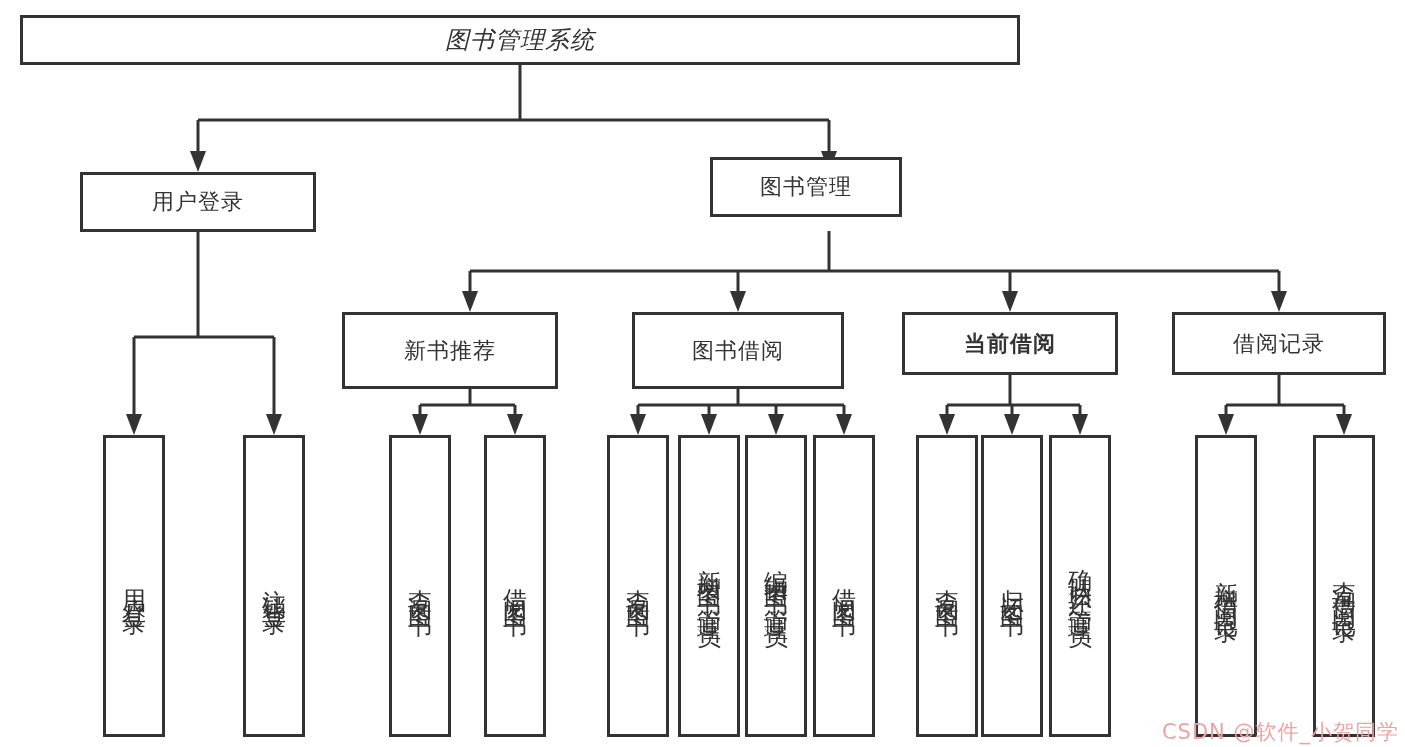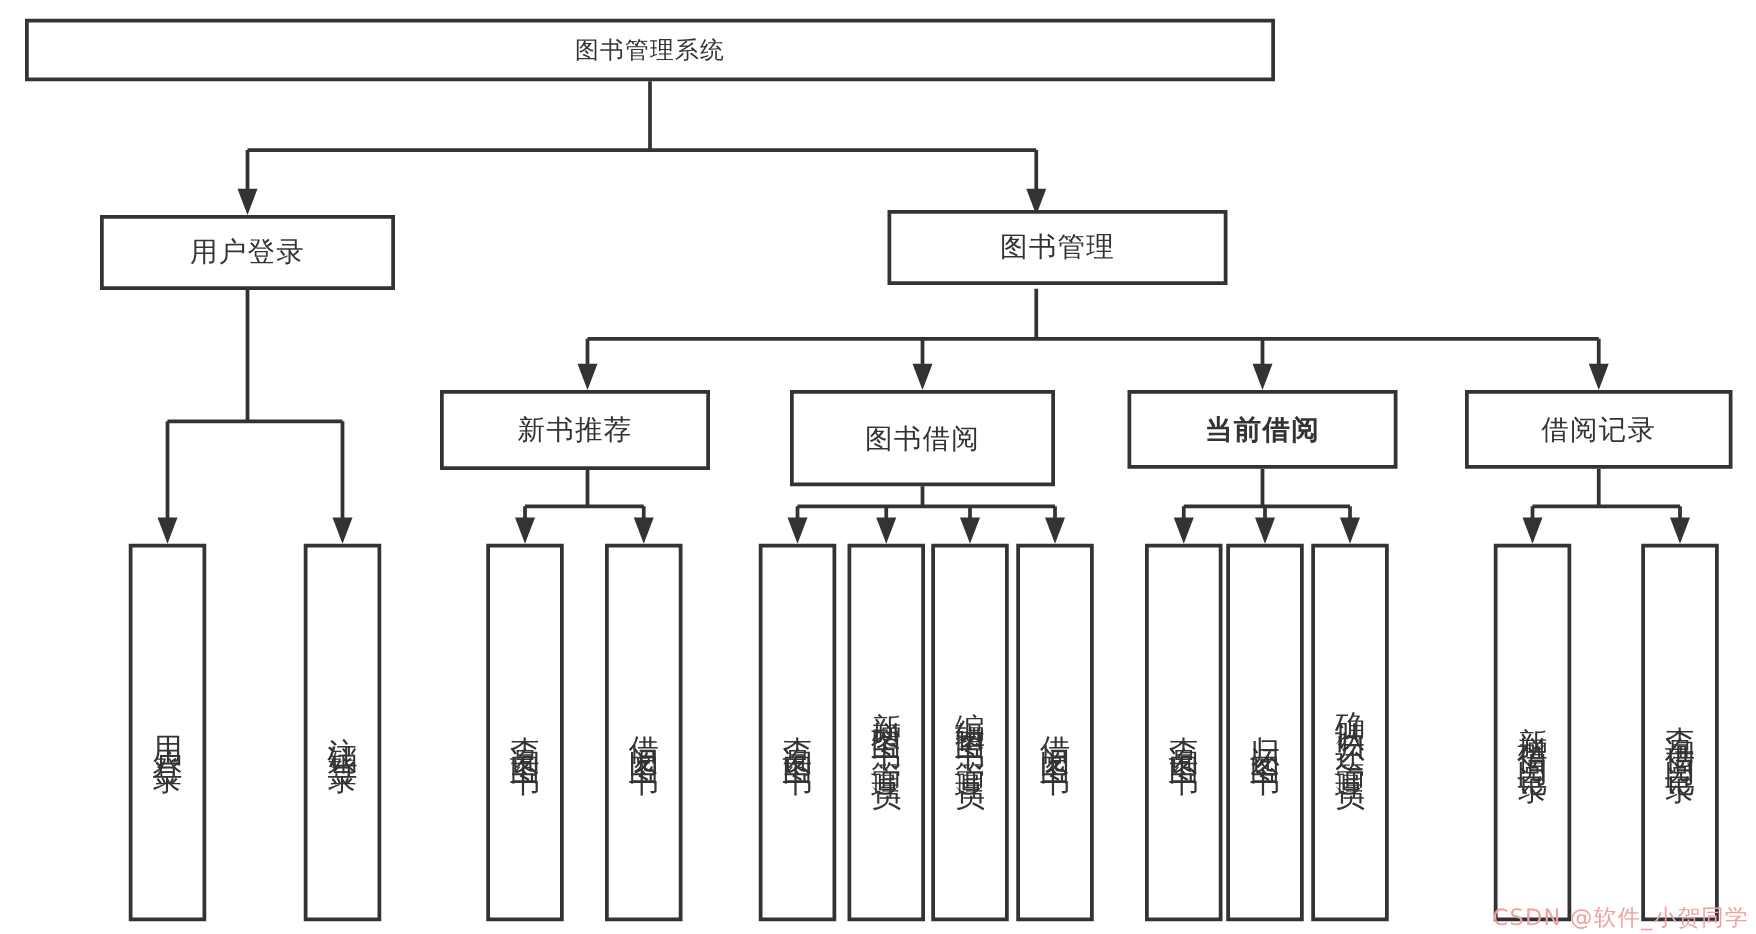--- a/index.html
+++ b/index.html
@@ -26,36 +26,36 @@
     align-items: center;
     justify-content: center;
     text-align: center;
   }
   .hlabel {
     font-size: 22px;
     letter-spacing: 1px;
     color: #333333;
     white-space: nowrap;
   }
-  .root .hlabel { font-size: 19px; }
+  .root .hlabel { font-size: 24px; font-style: italic; }
   .leaf { width: 62px; top: 435px; height: 302px; }
   .vlabel {
     writing-mode: vertical-rl;
     text-orientation: mixed;
     font-size: 24px;
     letter-spacing: 8px;
     line-height: 1;
     color: #333333;
     white-space: nowrap;
   }
   .watermark {
     position: absolute;
     right: 6px;
     bottom: 1px;
-    font-size: 18px;
+    font-size: 21px;
     color: #f0a2a2;
     letter-spacing: 1px;
     white-space: nowrap;
   }
 </style>
 </head>
 <body>
 
 <div class="canvas">
 
@@ -114,25 +114,25 @@
       <polygon points="1336,414 1352,414 1344,435" fill="#333333"></polygon>
     </svg>
 
   <div class="node root" style="left:20px; top:15px; width:1000px; height:50px;">
     <span class="hlabel">图书管理系统</span>
   </div>
 
   <div class="node" style="left:80px; top:172px; width:236px; height:60px;">
     <span class="hlabel">用户登录</span>
   </div>
-  <div class="node" style="left:710px; top:168px; width:272px; height:60px;">
+  <div class="node" style="left:710px; top:157px; width:192px; height:60px;">
     <span class="hlabel">图书管理</span>
   </div>
 
-  <div class="node" style="left:352px; top:312px; width:216px; height:64px;">
+  <div class="node" style="left:342px; top:312px; width:216px; height:77px;">
     <span class="hlabel">新书推荐</span>
   </div>
   <div class="node" style="left:632px; top:312px; width:212px; height:77px;">
     <span class="hlabel">图书借阅</span>
   </div>
   <div class="node" style="left:902px; top:312px; width:216px; height:63px;font-weight:bold;">
     <span class="hlabel">当前借阅</span>
   </div>
   <div class="node" style="left:1172px; top:312px; width:214px; height:63px;">
     <span class="hlabel">借阅记录</span>

